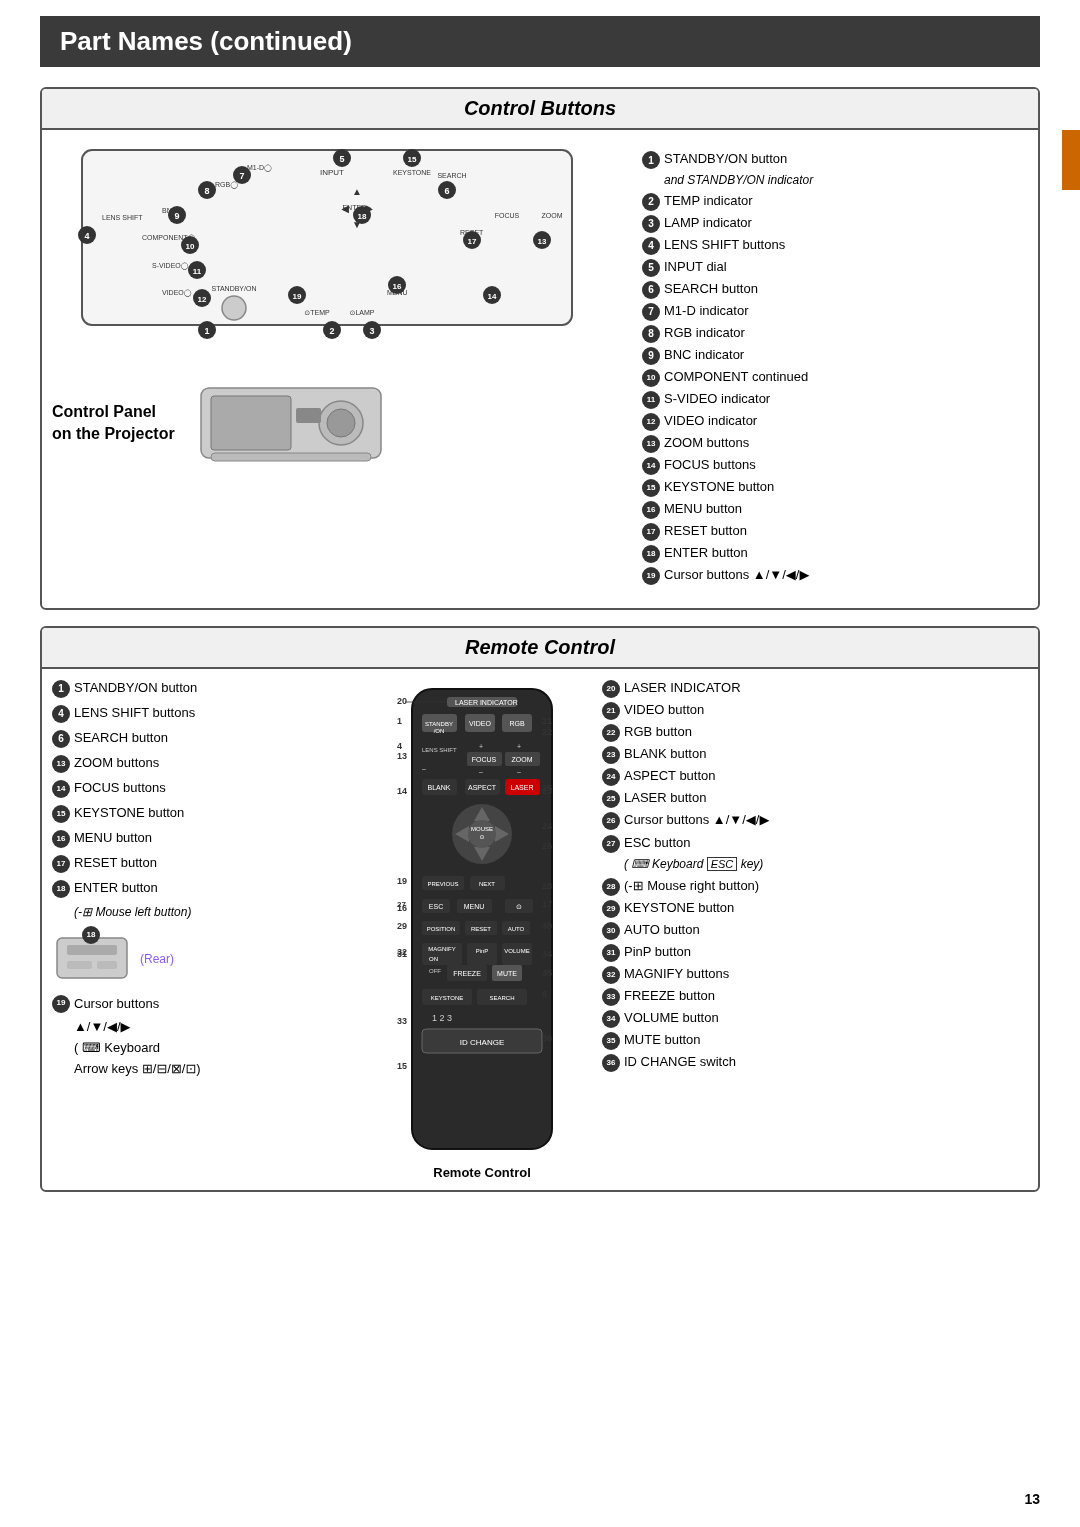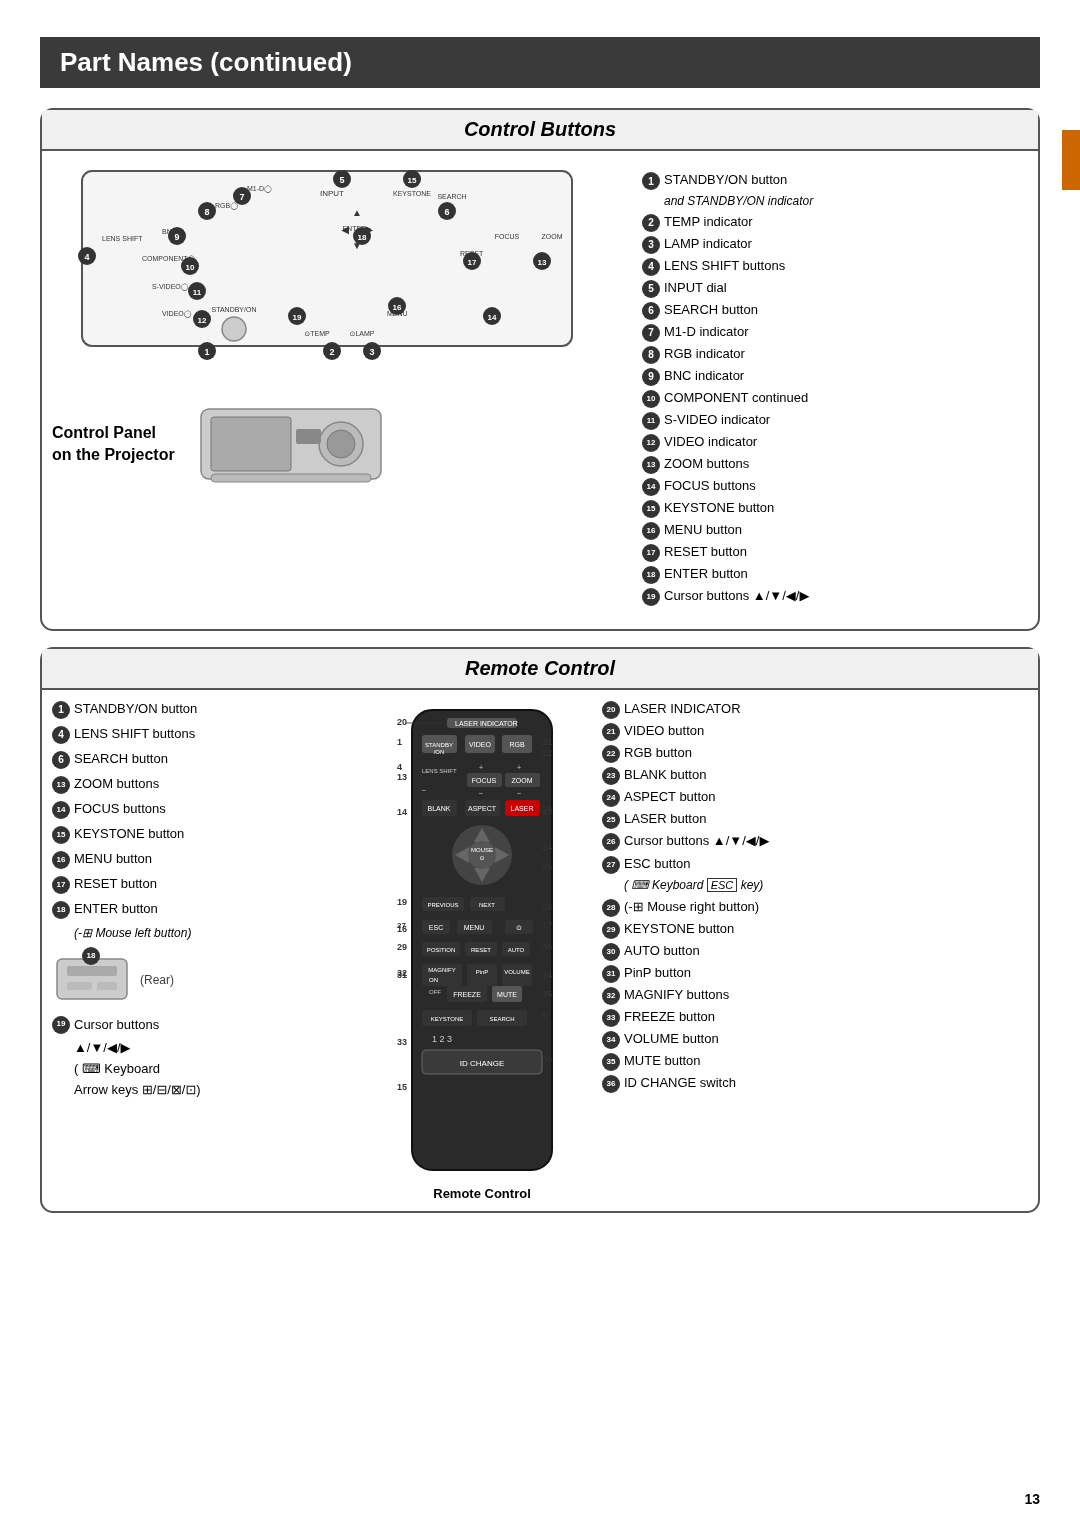--- a/index.html
+++ b/index.html
@@ -6,36 +6,36 @@
     body {
       font-family: Arial, Helvetica, sans-serif;
       background: #fff;
       width: 1080px;
       min-height: 1527px;
       position: relative;
       overflow-x: hidden;
     }
 
     .page-container {
-      padding: 37px 40px;
+      padding: 16px 40px;
       max-width: 1080px;
     }
 
     .page-title {
       background: #3a3a3a;
       color: #fff;
       font-size: 26px;
       font-weight: bold;
       padding: 10px 20px;
       margin-bottom: 20px;
     }
 
     .section-box {
       border: 2px solid #555;
-      border-radius: 13px;
+      border-radius: 6px;
       margin-bottom: 16px;
     }
 
     .section-title {
       background: #f0f0f0;
       border-bottom: 2px solid #555;
       font-style: italic;
       font-weight: bold;
       font-size: 20px;
       padding: 8px 16px;
@@ -140,21 +140,21 @@
     .remote-left-items .list-item {
       display: flex;
       align-items: flex-start;
       margin-bottom: 6px;
       gap: 4px;
     }
 
     .remote-rear-label {
       text-align: center;
       font-size: 12px;
-      color: #404040;
+      color: #8b5cf6;
     }
 
     .cursor-note {
       font-size: 13px;
       margin-top: 8px;
       line-height: 1.6;
     }
 
     .remote-center-col {
       width: 200px;

